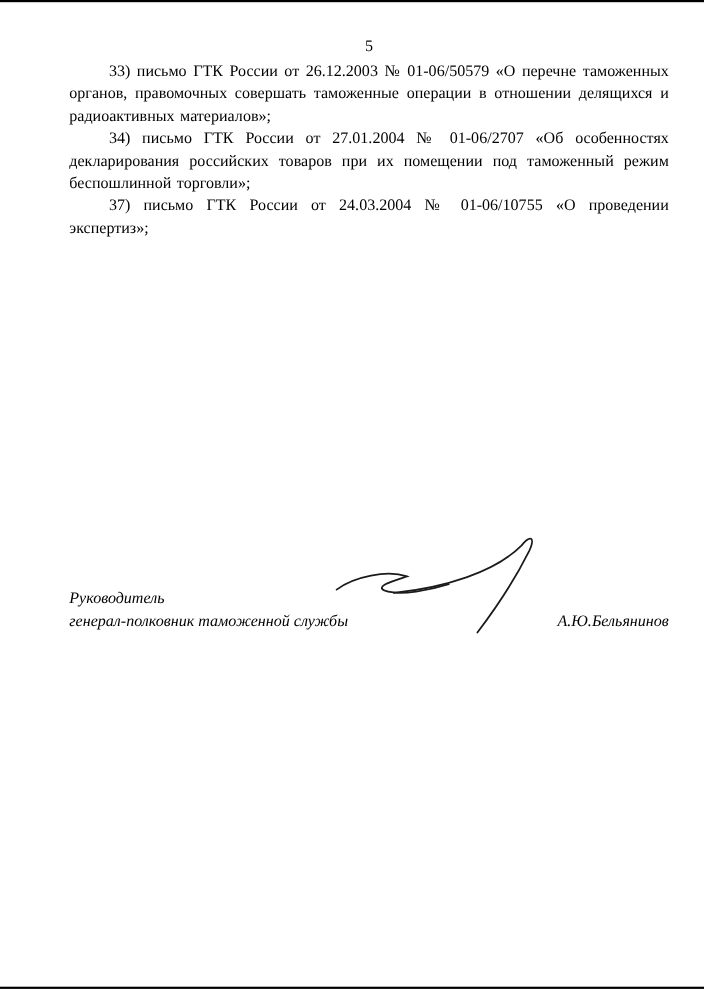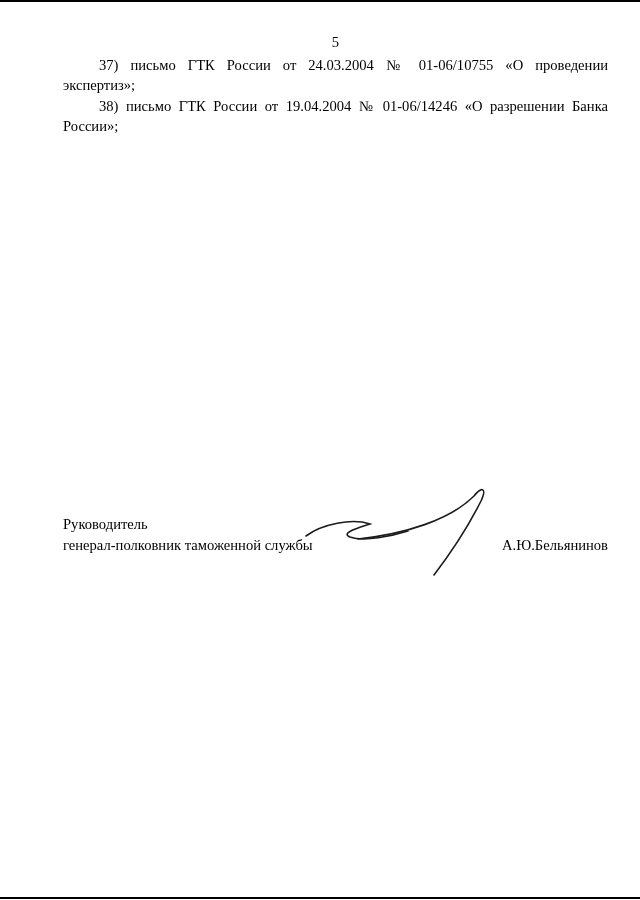--- a/index.html
+++ b/index.html
@@ -35,23 +35,24 @@
     font-size: 14.6px;
     line-height: 20.4px;
     text-align: justify;
     text-indent: 36px;
     word-spacing: 1.4px;
   }
   .sig-block {
     position: absolute;
     left: 63px;
     right: 32px;
-    top: 514px;
+    top: 534px;
     font-size: 14.6px;
     line-height: 20.5px;
+    font-style: italic;
   }
   .sig-title, .sig-rank { display: block; }
   .sig-name {
     position: absolute;
     right: 0;
     top: 20.5px;
     white-space: nowrap;
   }
   .signature-svg {
     position: absolute;
@@ -69,22 +70,23 @@
   }
 </style>
 </head>
 <body>
 
 <div class="scan-edge top"></div>
 
 <div class="page">
   <div class="page-number">5</div>
 
+  <p class="item">33) письмо ГТК России от 26.12.2003 № 01-06/50579 «О перечне таможенных органов, правомочных совершать таможенные операции в отношении делящихся и радиоактивных материалов»;</p>
+  <p class="item">34) письмо ГТК России от 27.01.2004 № 01-06/2707 «Об особенностях декларирования российских товаров при их помещении под таможенный режим беспошлинной торговли»;</p>
   <p class="item">37) письмо ГТК России от 24.03.2004 № 01-06/10755 «О проведении экспертиз»;</p>
-  <p class="item">38) письмо ГТК России от 19.04.2004 № 01-06/14246 «О разрешении Банка России»;</p>
 </div>
 
 <div class="sig-block">
   <span class="sig-title">Руководитель</span>
   <span class="sig-rank">генерал-полковник таможенной службы</span>
   <span class="sig-name">А.Ю.Бельянинов</span>
 </div>
 
 <svg class="signature-svg" viewBox="0 0 215 100" aria-hidden="true">
   <path d="M6,54 C22,42 52,36 70,42 C58,46 40,51 50,55 C64,60 92,54 108,49"></path>

